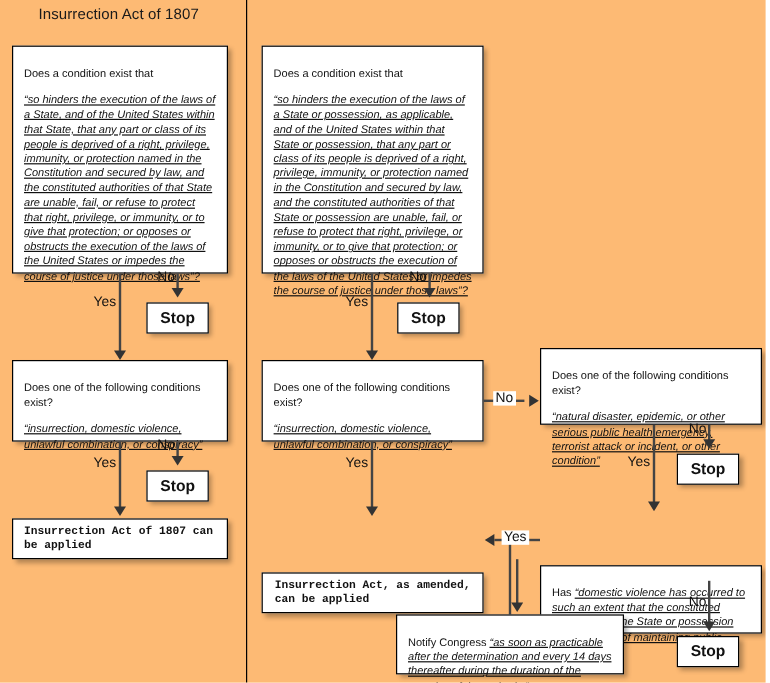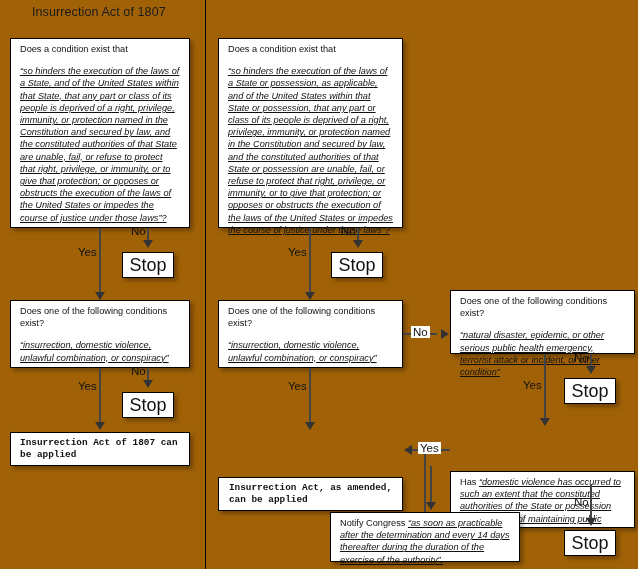--- a/index.html
+++ b/index.html
@@ -9,21 +9,21 @@
     background: #ffffff;
   }
   body {
     font-family: "Liberation Sans", sans-serif;
     color: #000000;
   }
   #canvas {
     position: relative;
     width: 638px;
     height: 569px;
-    background: #a16207;
+    background: #fdba74;
     overflow: hidden;
   }
 
   
   .col-title {
     position: absolute;
     font-size: 12.5px;
     color: #1a1a1a;
     white-space: nowrap;
     letter-spacing: 0.1px;
@@ -39,21 +39,21 @@
   
   .box {
     position: absolute;
     box-sizing: border-box;
     background: #ffffff;
     border: 1.5px solid #000000;
     box-shadow: 3px 3px 4px rgba(0,0,0,0.30);
     font-size: 9.2px;
     line-height: 12.2px;
     color: #111111;
-    padding: 4px 9px;
+    padding: 16px 9px;
   }
   .box .q {
     font-style: normal;
   }
   .box .quote {
     font-style: italic;
     text-decoration: underline;
   }
   .box .spacer {
     height: 10px;
@@ -66,23 +66,23 @@
     justify-content: center;
     text-align: left;
     font-size: 9.4px;
     line-height: 12.5px;
     font-family: Liberation Mono, monospace;
   }
   .box.stop {
     display: flex;
     align-items: center;
     justify-content: center;
-    font-size: 18px;
+    font-size: 13px;
     font-style: normal;
-    font-weight: normal;
+    font-weight: bold;
     padding: 12px;
   }
 
   
   .vline {
     position: absolute;
     width: 1.6px;
     background: #444444;
   }
   .hline {

